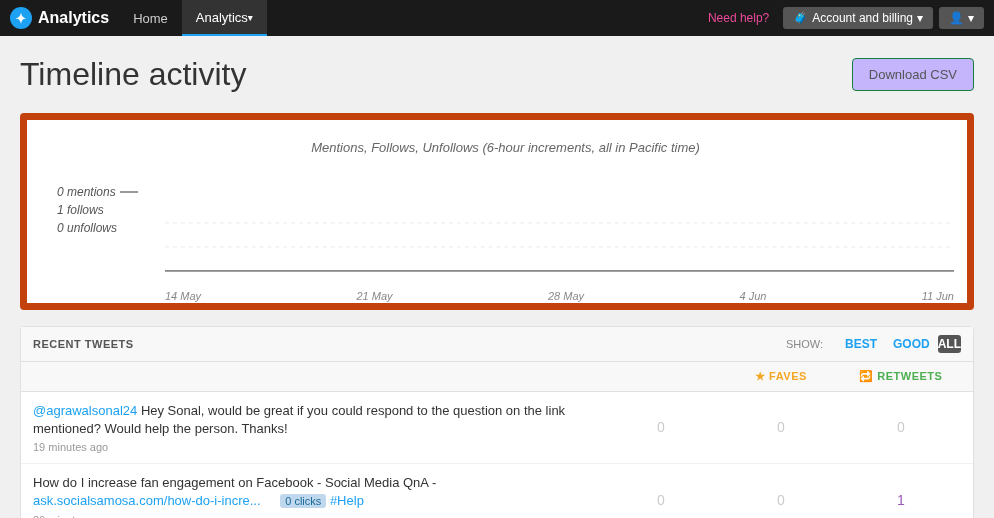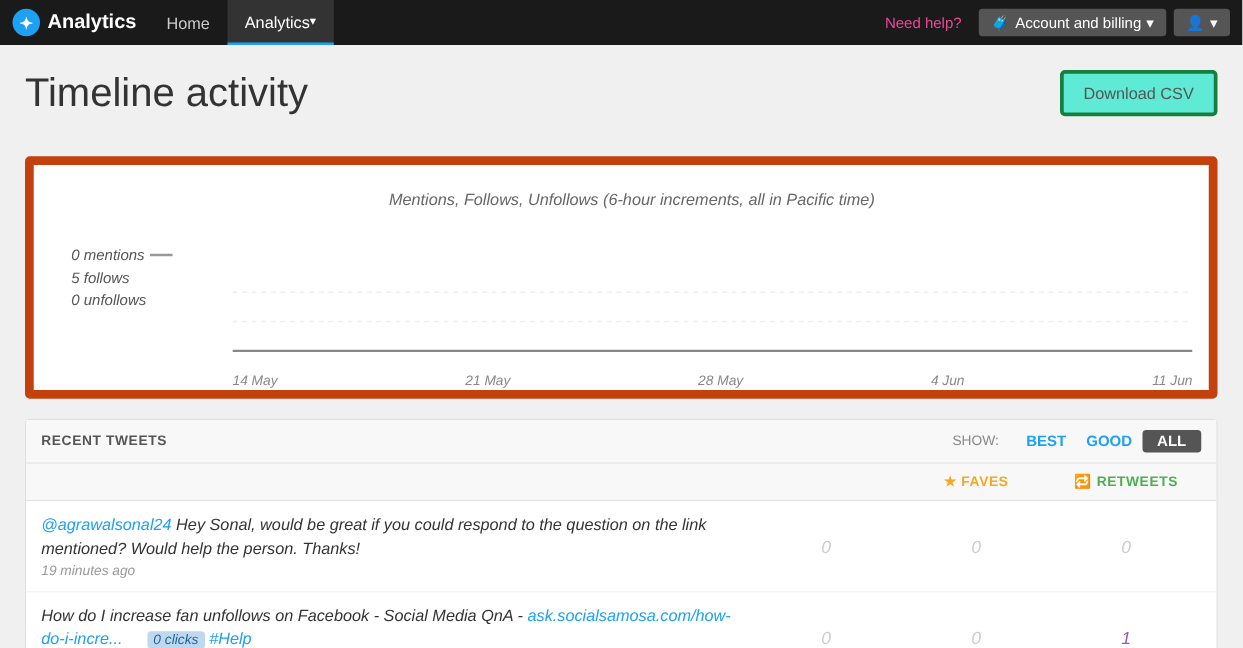--- a/index.html
+++ b/index.html
@@ -84,30 +84,30 @@
     }
 
     
     .content {
       padding: 20px 20px 0 20px;
     }
     .page-header {
       display: flex;
       align-items: center;
       justify-content: space-between;
-      margin-bottom: 32px;
+      margin-bottom: 20px;
     }
     .page-title {
       font-size: 32px;
       font-weight: 300;
       color: #333;
     }
     .download-btn {
-      background: #5eead4;
-      border: 3px solid #15803d;
+      background: #c4b5fd;
+      border: 1px solid #15803d;
       padding: 8px 16px;
       border-radius: 4px;
       font-size: 13px;
       cursor: pointer;
       color: #555;
     }
 
     
     .chart-container {
       background: #fff;
@@ -118,21 +118,21 @@
       font-style: italic;
     }
     .chart-title {
       text-align: center;
       color: #666;
       font-size: 13px;
       margin-bottom: 20px;
     }
     .chart-body {
       display: flex;
-      gap: 29px;
+      gap: 8px;
     }
     .chart-legend {
       min-width: 100px;
       font-size: 12px;
       color: #555;
       padding-top: 10px;
     }
     .legend-item {
       margin-bottom: 4px;
       display: flex;
@@ -192,21 +192,21 @@
       cursor: pointer;
       background: none;
       color: #1da1f2;
       text-decoration: none;
       font-weight: bold;
     }
     .filter-btn.active {
       background: #555;
       color: #fff;
       border-radius: 3px;
-      padding: 2px 12px;
+      padding: 2px 0;
     }
     .col-headers {
       display: flex;
       padding: 0 12px;
       border-bottom: 1px solid #e0e0e0;
       background: #f8f8f8;
     }
     .col-tweet { flex: 1; }
     .col-faves, .col-retweets, .col-replies {
       width: 120px;
@@ -222,21 +222,20 @@
     .col-retweets { color: #4CAF50; }
     .col-replies { color: #9b59b6; }
 
     
     .tweet-row {
       display: flex;
       align-items: center;
       padding: 10px 12px;
       border-bottom: 1px solid #f0f0f0;
       background: #fff;
-      font-style: italic;
     }
     .tweet-content {
       flex: 1;
       padding-right: 10px;
     }
     .tweet-text {
       font-size: 13px;
       color: #333;
       line-height: 1.4;
     }
@@ -300,21 +299,21 @@
 
   <div class="chart-container">
     <div class="chart-title">Mentions, Follows, Unfollows (6-hour increments, all in Pacific time)</div>
     <div class="chart-body">
       <div class="chart-legend">
         <div class="legend-item">
           <span>0 mentions</span>
           <span class="legend-line"></span>
         </div>
         <div class="legend-item">
-          <span>5 follows</span>
+          <span>1 follows</span>
         </div>
         <div class="legend-item">
           <span>0 unfollows</span>
         </div>
       </div>
       <div style="flex:1;">
         <svg class="chart-svg" viewBox="0 0 800 90" preserveAspectRatio="none">
 
           <line x1="0" y1="80" x2="800" y2="80" stroke="#ddd" stroke-width="1"></line>
           <line x1="0" y1="60" x2="800" y2="60" stroke="#eee" stroke-width="1" stroke-dasharray="4,4"></line>
@@ -362,21 +361,21 @@
         <div class="tweet-time">19 minutes ago</div>
       </div>
       <div class="tweet-stat stat-zero">0</div>
       <div class="tweet-stat stat-zero">0</div>
       <div class="tweet-stat stat-zero">0</div>
     </div>
 
     <div class="tweet-row">
       <div class="tweet-content">
         <div class="tweet-text">
-          <span>How do I increase fan unfollows on Facebook - Social Media QnA - </span>
+          <span>How do I increase fan engagement on Facebook - Social Media QnA - </span>
           <a class="tweet-link" href="#">ask.socialsamosa.com/how-do-i-incre...</a>
           <span class="clicks-badge">0 clicks</span>
           <a class="tweet-link" href="#"> #Help</a>
         </div>
         <div class="tweet-time">36 minutes ago</div>
       </div>
       <div class="tweet-stat stat-zero">0</div>
       <div class="tweet-stat stat-zero">0</div>
       <div class="tweet-stat stat-one-reply">1</div>
     </div>

